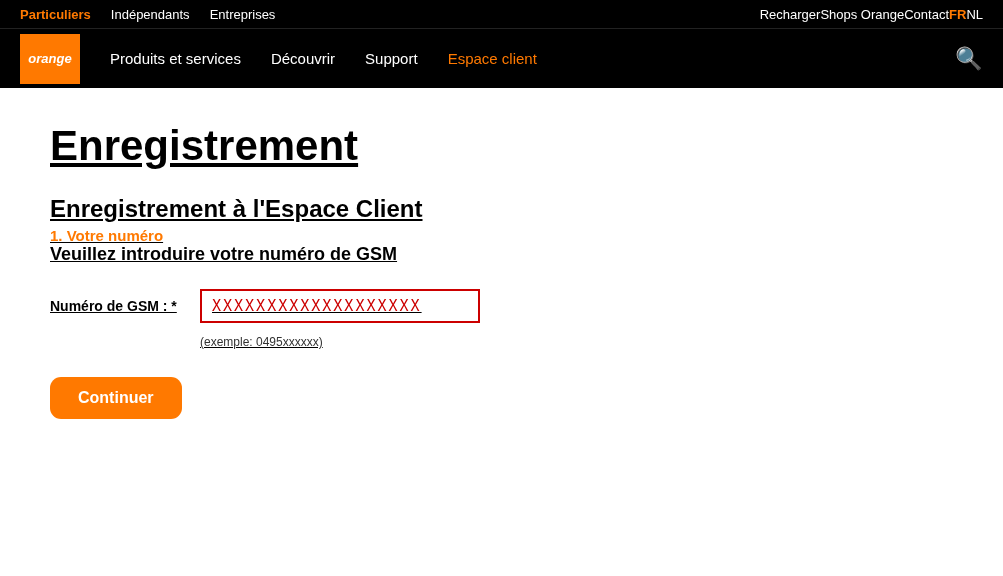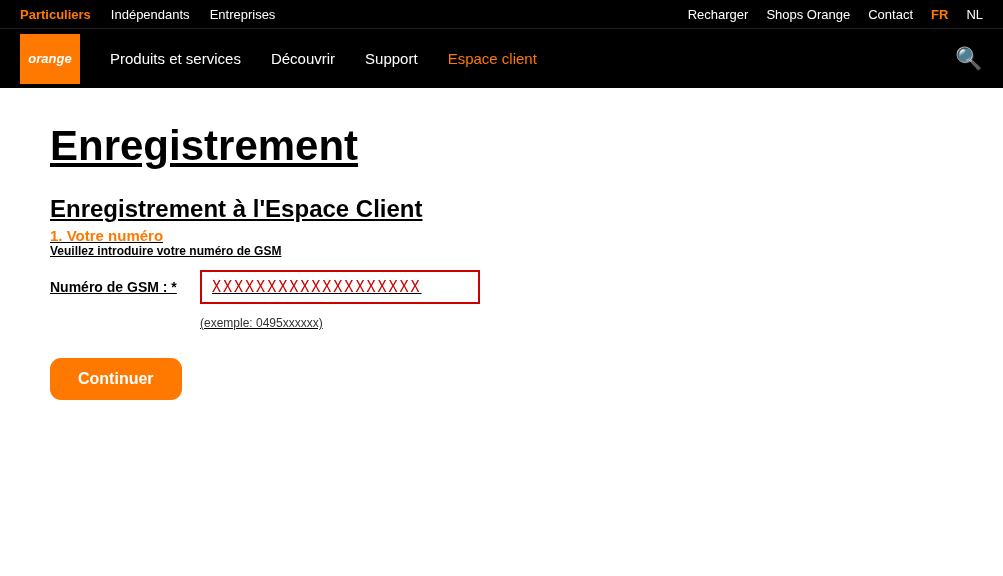--- a/index.html
+++ b/index.html
@@ -10,21 +10,21 @@
       background: #000;
       color: #fff;
       display: flex;
       justify-content: space-between;
       align-items: center;
       padding: 8px 20px;
       height: 28px;
       font-size: 13px;
     }
     .top-bar-left { display: flex; gap: 20px; align-items: center; }
-    .top-bar-right { display: flex; gap: 18px; align-items: center; }
+    .top-bar-right { display: flex; align-items: center; }
     .top-bar a, .top-bar span { color: #fff; text-decoration: none; cursor: pointer; }
     .top-bar .active-nav { color: #ff7900; font-weight: bold; }
     .top-bar .lang-active { color: #ff7900; font-weight: bold; }
 
     
     .main-nav {
       background: #000;
       display: flex;
       align-items: center;
       padding: 0 20px;
@@ -80,23 +80,23 @@
       color: #000;
       margin-bottom: 4px;
     }
     .step-label {
       color: #ff7900;
       font-weight: bold;
       font-size: 15px;
       margin-bottom: 0;
     }
     .instruction {
-      font-size: 12px;
+      font-size: 18px;
       font-weight: bold;
-      margin-bottom: 12px;
+      margin-bottom: 24px;
     }
     .form-row {
       display: flex;
       align-items: center;
       margin-bottom: 10px;
     }
     .form-label {
       font-size: 14px;
       font-weight: bold;
       margin-right: 10px;

